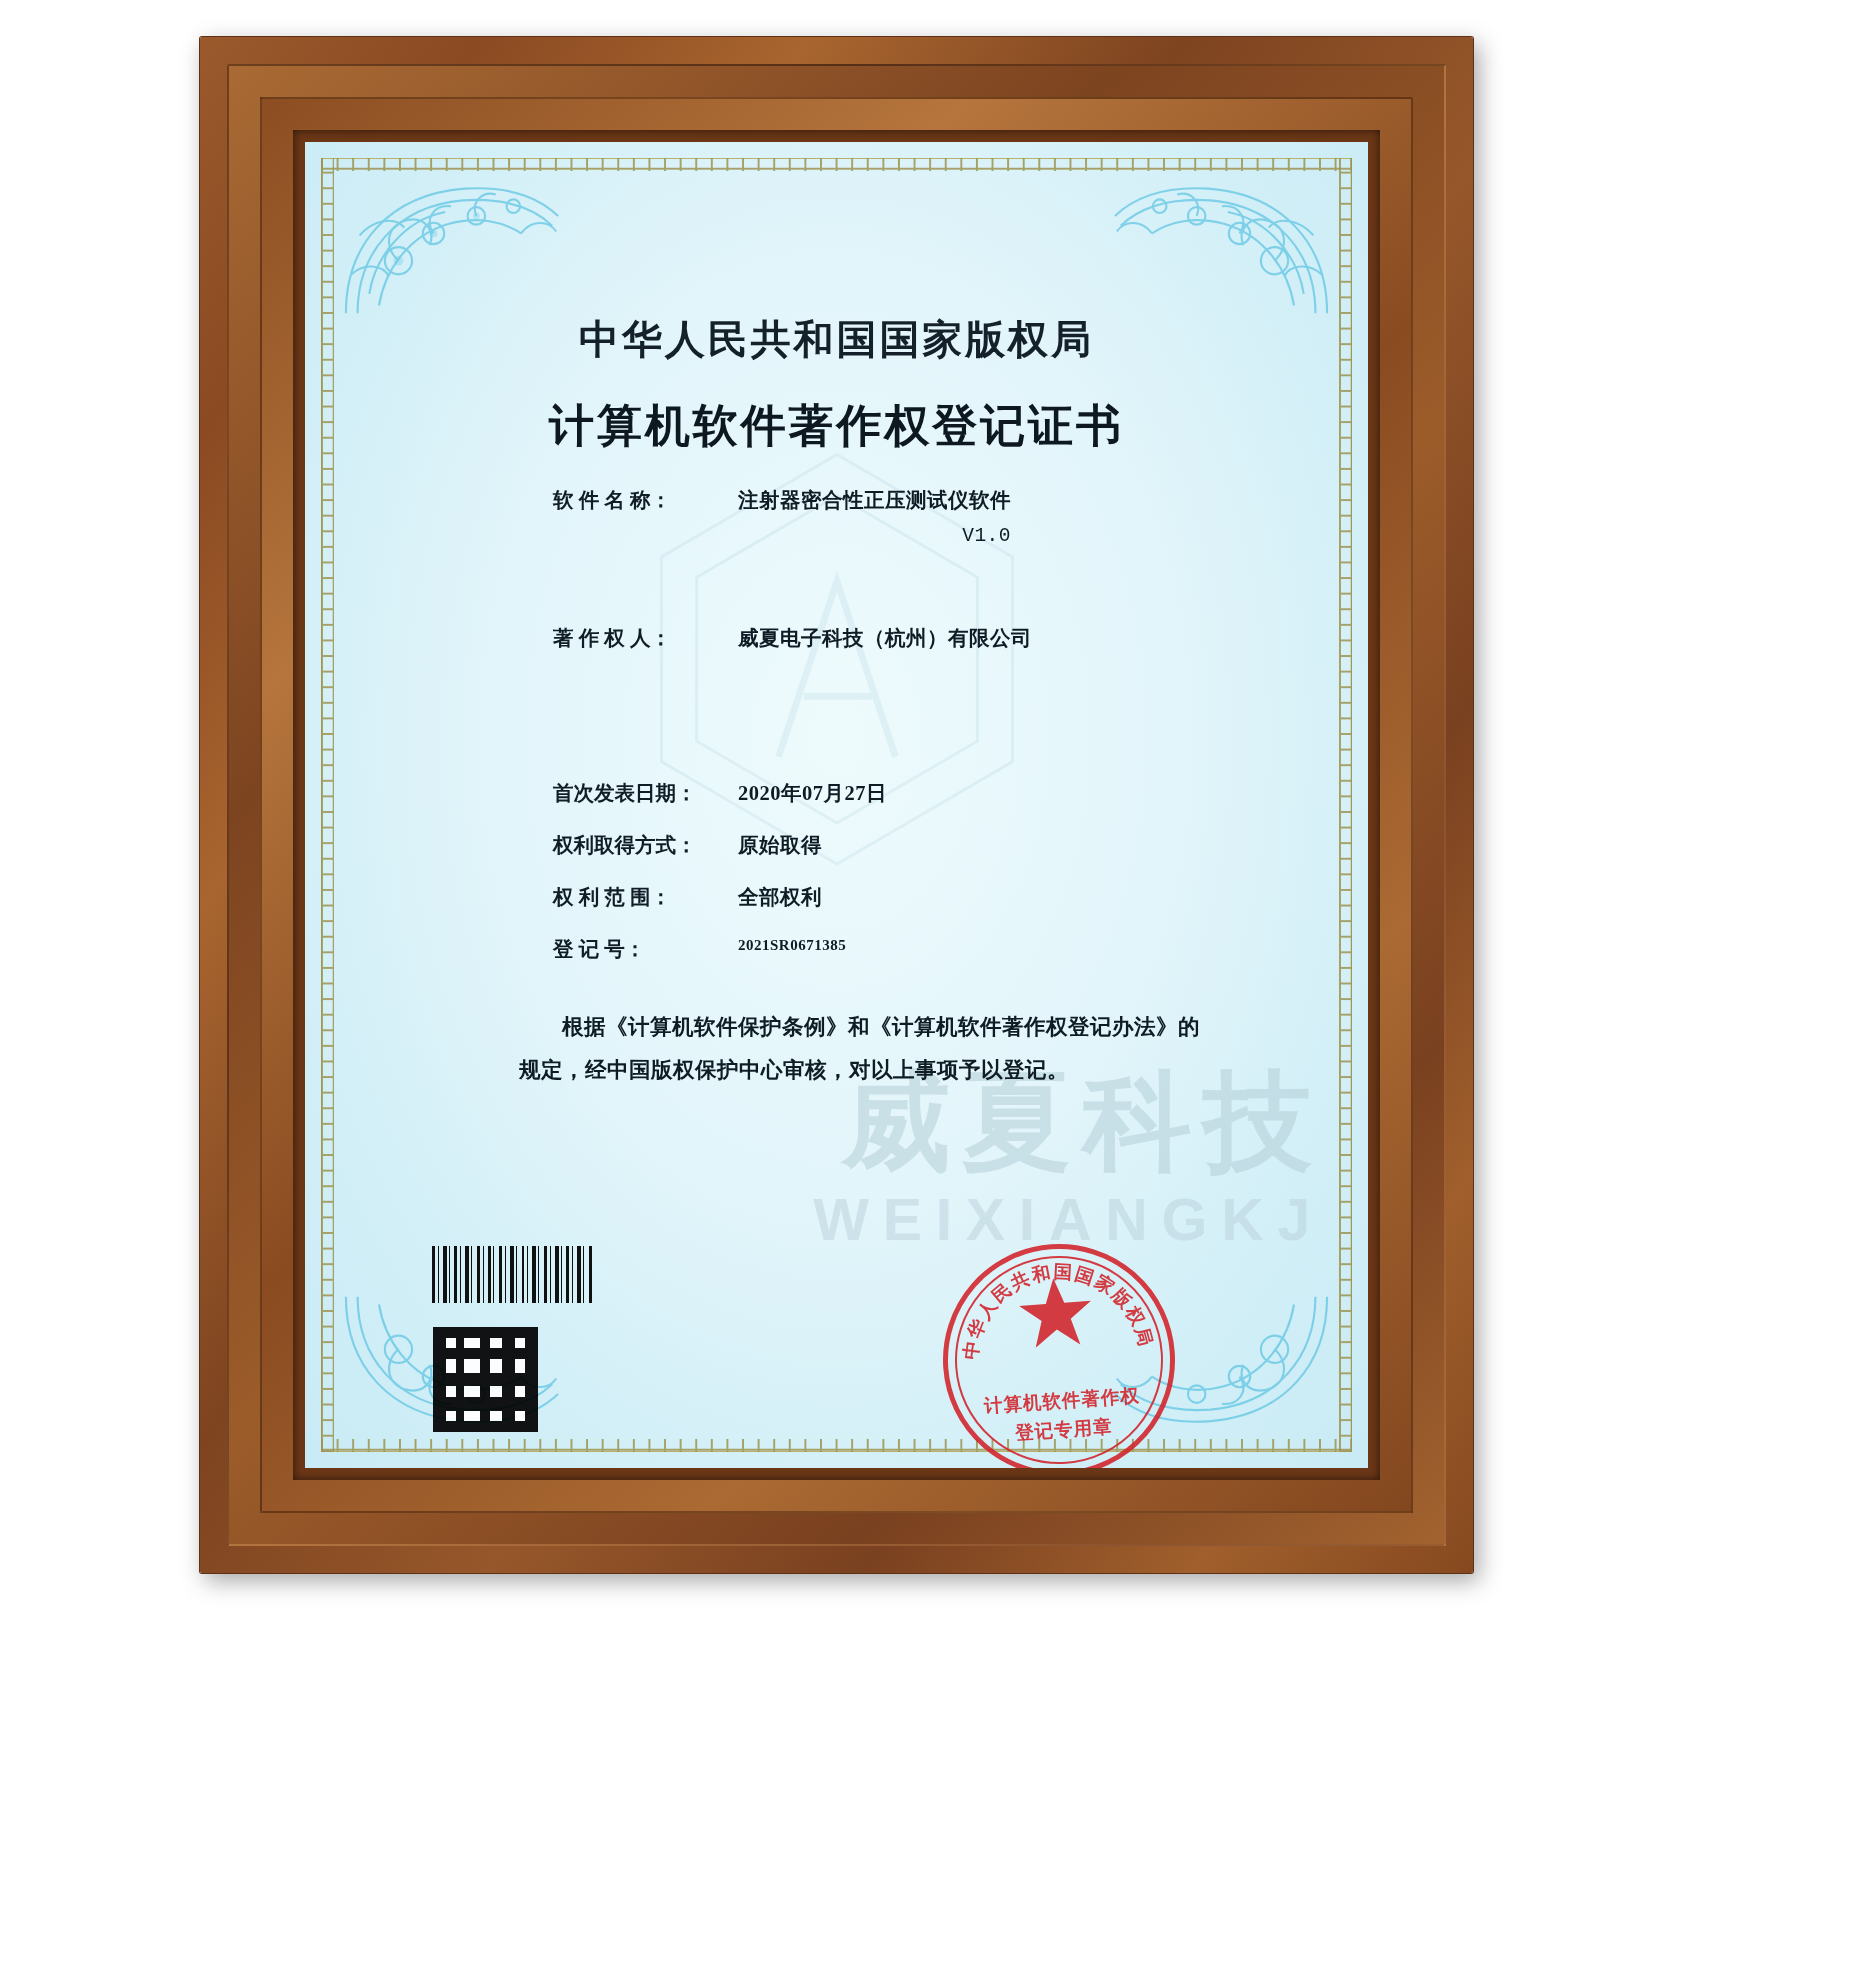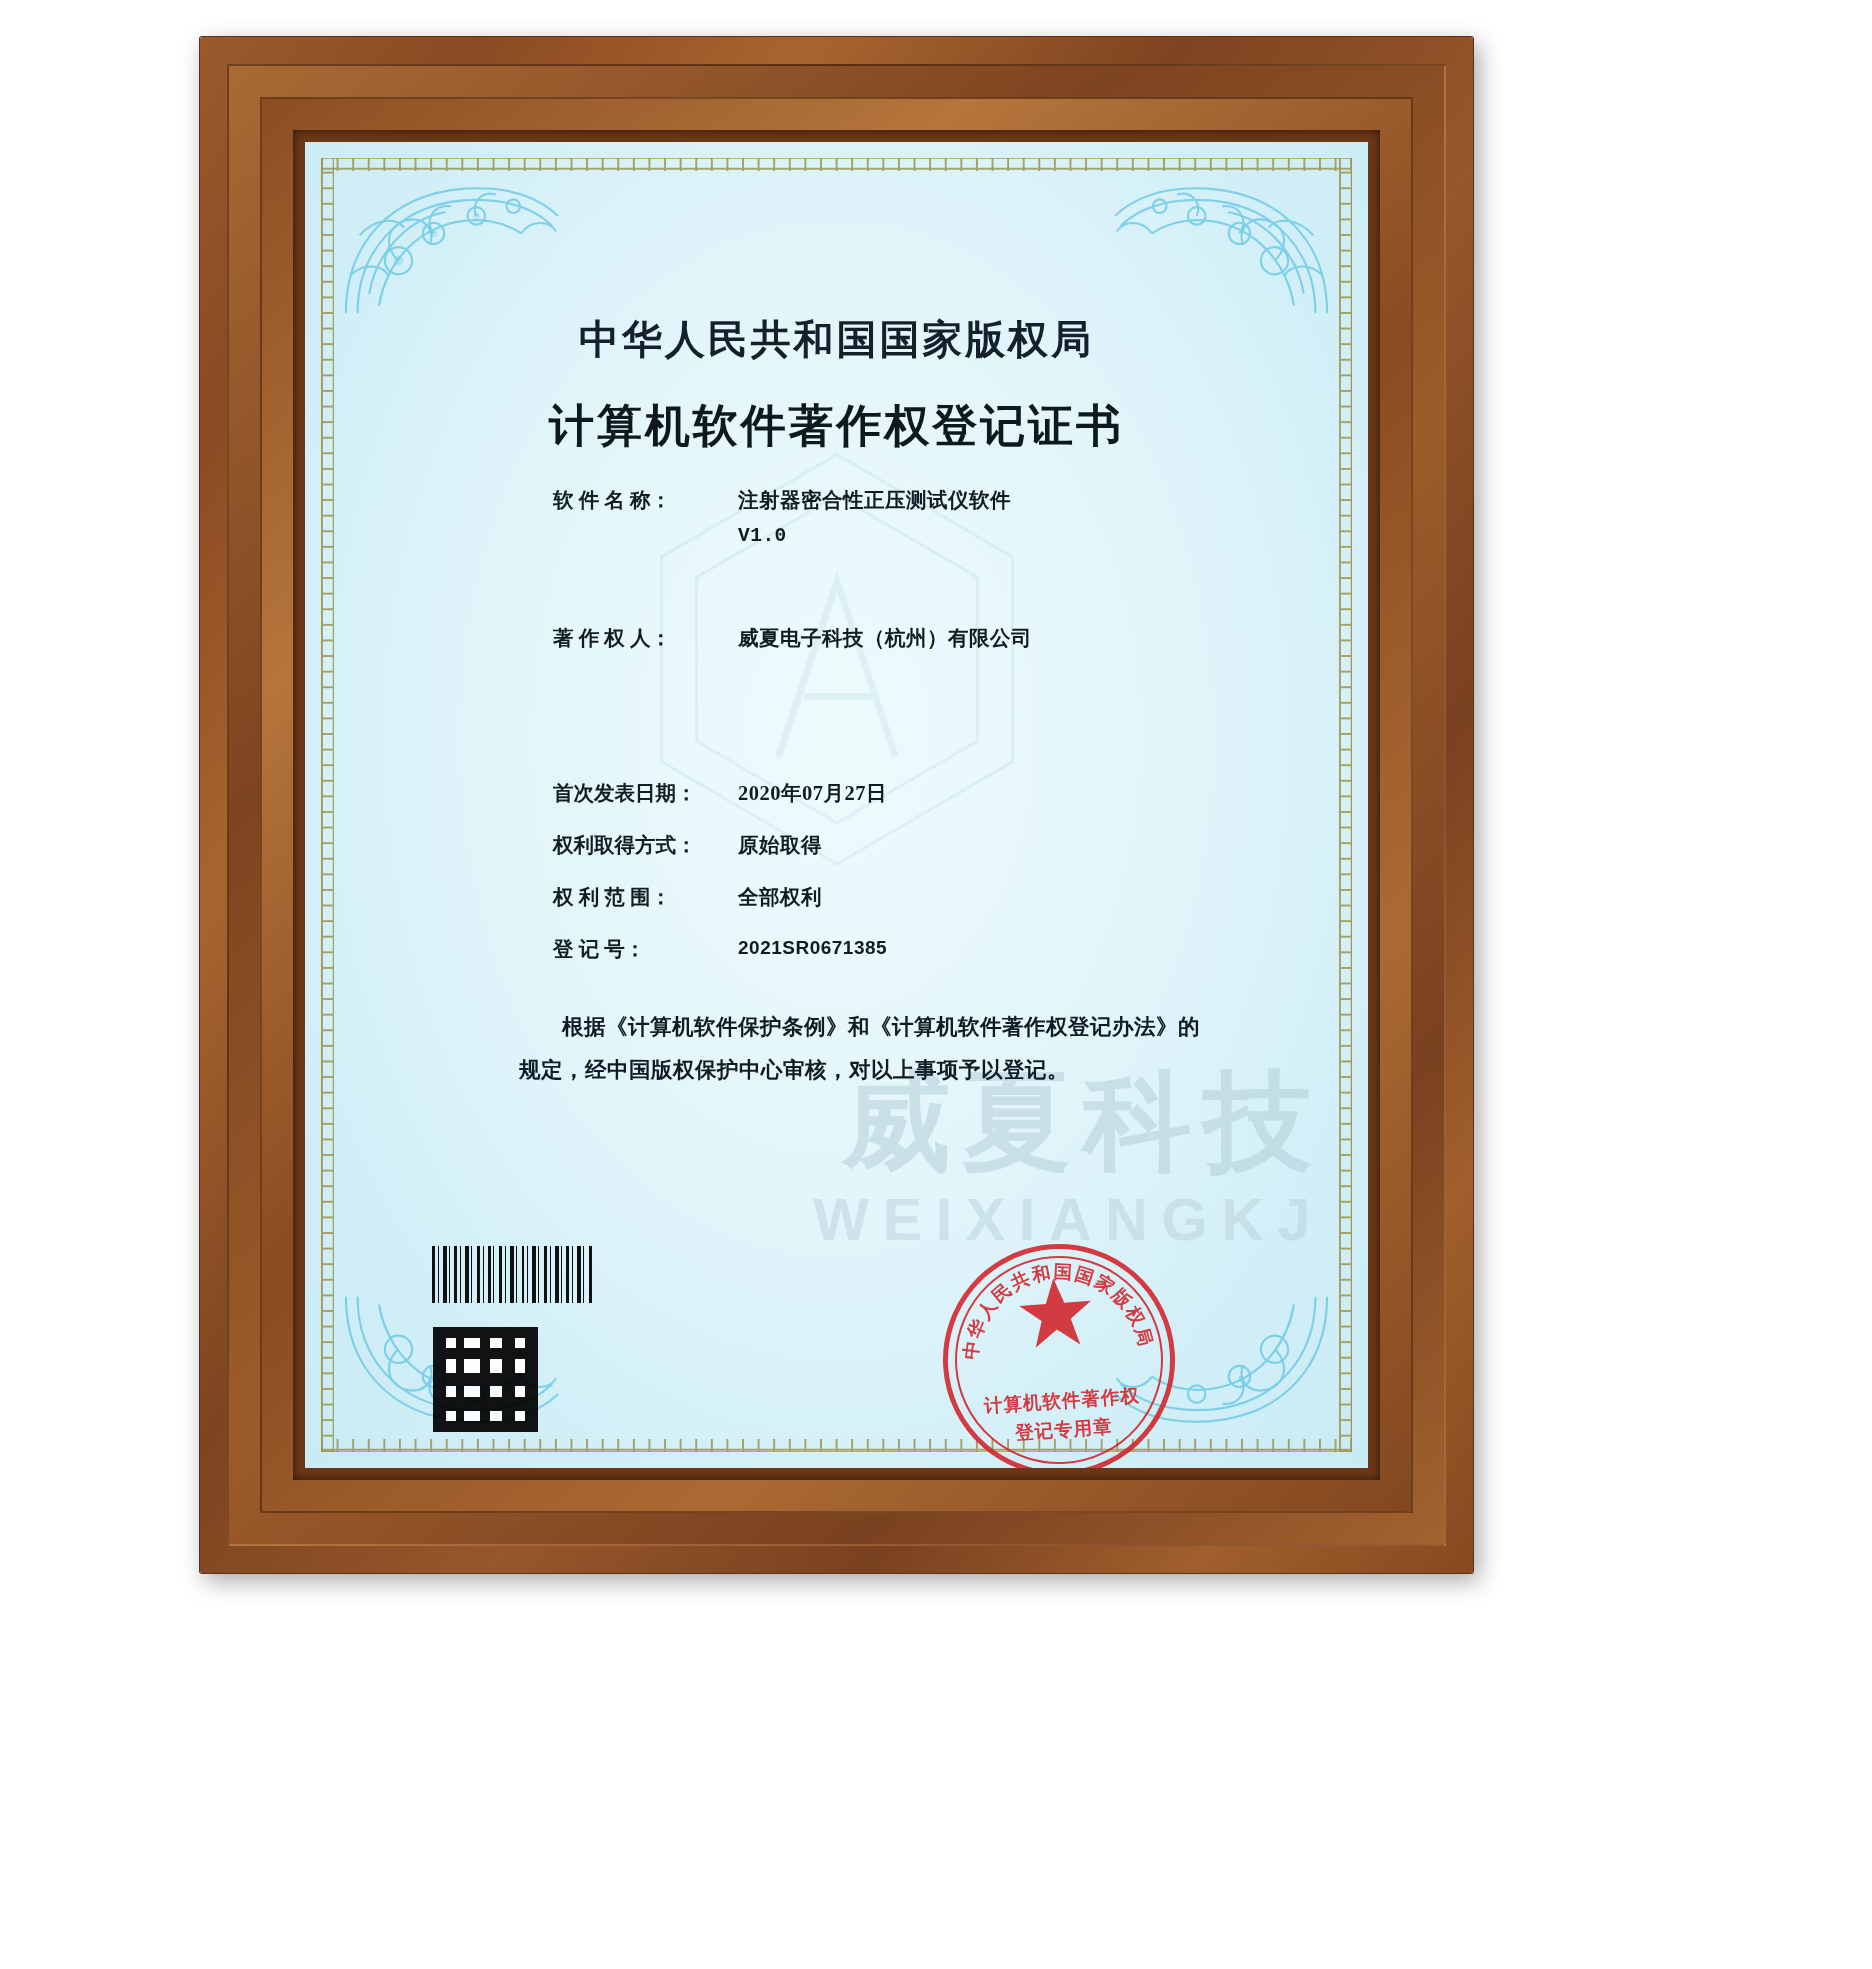--- a/index.html
+++ b/index.html
@@ -205,28 +205,29 @@
   }
   .field-value {
     font-size: 20.5px;
     font-weight: bold;
     color: #0f1c25;
     line-height: 1.5;
     letter-spacing: 0.5px;
   }
   .field-value .ver {
     font-family: "Liberation Mono", monospace;
-    font-weight: bold;
+    font-weight: normal;
     font-size: 19.5px;
     display: block;
     margin-top: 5.9px;
+    text-align: right;
   }
   .field-value.mono {
-    font-family: Liberation Sans, sans-serif;
-    font-size: 19px;
+    font-family: Liberation Serif, serif;
+    font-size: 15px;
   }
   .gap-row { height: 51px; }
 
   .paragraph {
     margin-top: 41px;
     padding-left: 146px;
     padding-right: 59px;
     font-size: 21.5px;
     font-weight: bold;
     color: #0f1c25;

